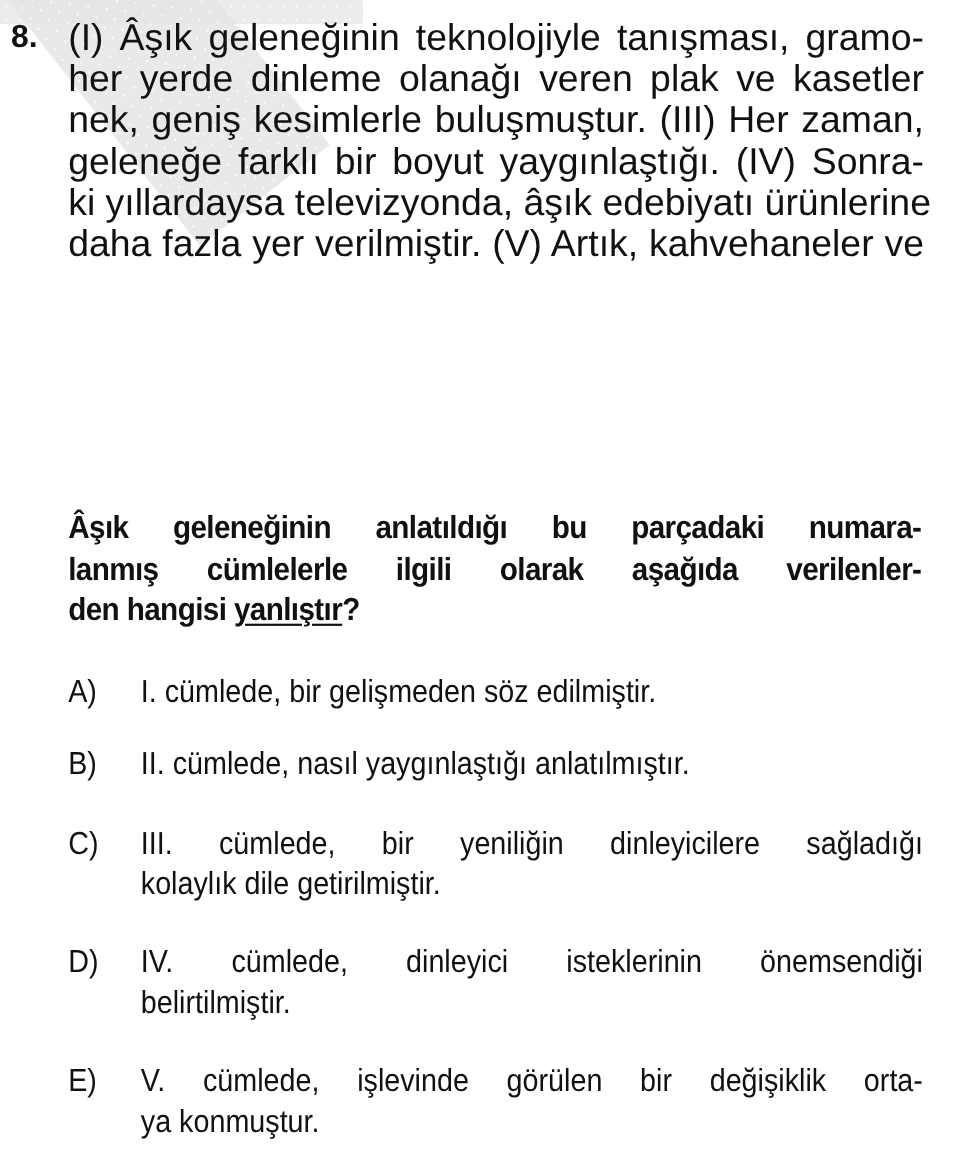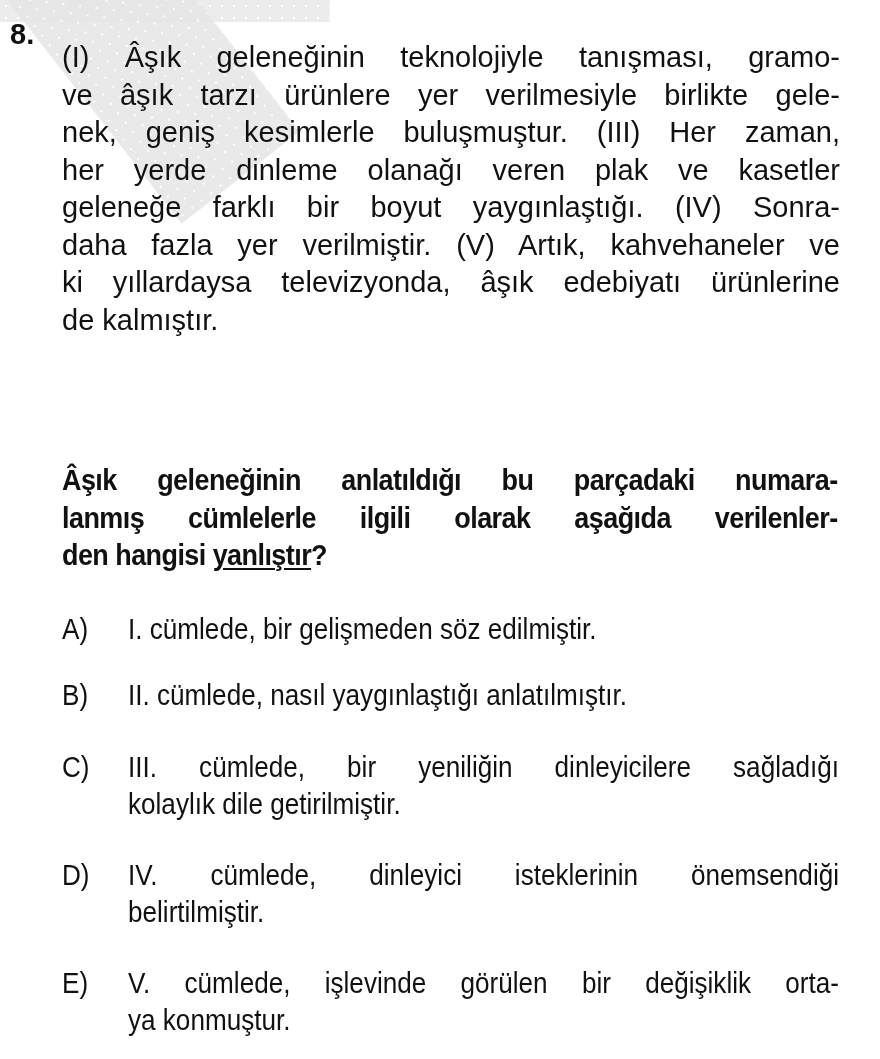--- a/index.html
+++ b/index.html
@@ -54,24 +54,23 @@
       top: 16px;
       font-weight: bold;
       font-size: 29px;
       line-height: 37.5px;
     }
     .passage {
       position: absolute;
       left: 62px;
       top: 16px;
       width: 778px;
-      font-size: 29px;
+      font-size: 34px;
       line-height: 37.5px;
       text-align: justify;
-      margin-top: 23px;
     }
     .passage .line {
       display: block;
       text-align: justify;
       text-align-last: justify;
       white-space: nowrap;
       height: 37.5px;
     }
     .passage .line.last {
       text-align-last: left;
@@ -142,27 +141,25 @@
 
 <div class="watermark-top"></div>
 <div class="watermark"></div>
 
 <div class="content">
 
   <div class="question-number">8.</div>
 
   <div class="passage">
     <span class="line">(I) Âşık geleneğinin teknolojiyle tanışması, gramo-</span>
-    <span class="line">ve âşık tarzı ürünlere yer verilmesiyle birlikte gele-</span>
+    <span class="line">her yerde dinleme olanağı veren plak ve kasetler</span>
     <span class="line">nek, geniş kesimlerle buluşmuştur. (III) Her zaman,</span>
-    <span class="line">her yerde dinleme olanağı veren plak ve kasetler</span>
     <span class="line">geleneğe farklı bir boyut yaygınlaştığı. (IV) Sonra-</span>
+    <span class="line">ki yıllardaysa televizyonda, âşık edebiyatı ürünlerine</span>
     <span class="line">daha fazla yer verilmiştir. (V) Artık, kahvehaneler ve</span>
-    <span class="line">ki yıllardaysa televizyonda, âşık edebiyatı ürünlerine</span>
-    <span class="line last">de kalmıştır.</span>
   </div>
 
   <div class="stem">
     <span class="line">Âşık geleneğinin anlatıldığı bu parçadaki numara-</span>
     <span class="line">lanmış cümlelerle ilgili olarak aşağıda verilenler-</span>
     <span class="line last"><span>den hangisi </span><u>yanlıştır</u><span>?</span></span>
   </div>
 
   <div class="option" style="top:611px;">
     <span class="letter">A)</span>

